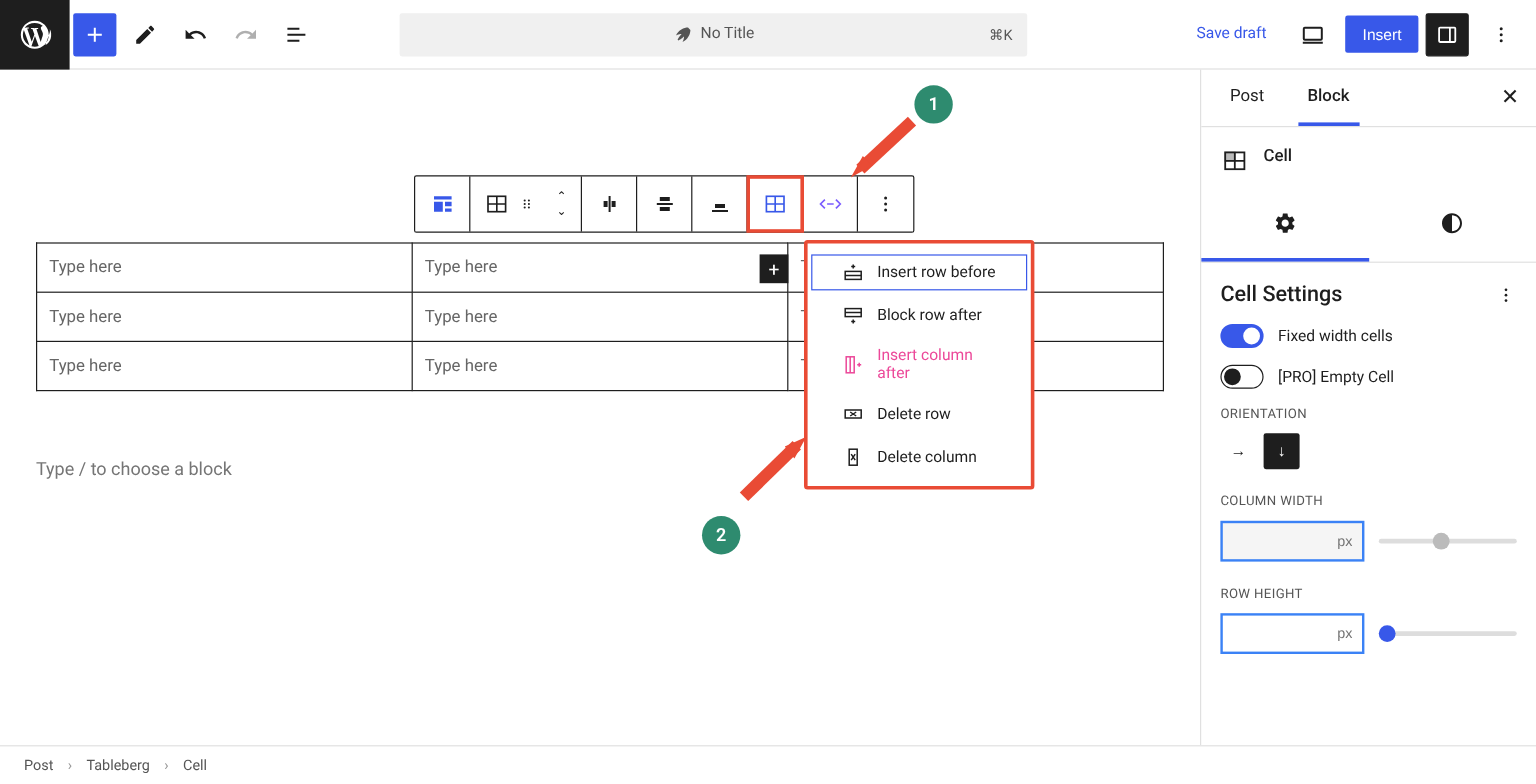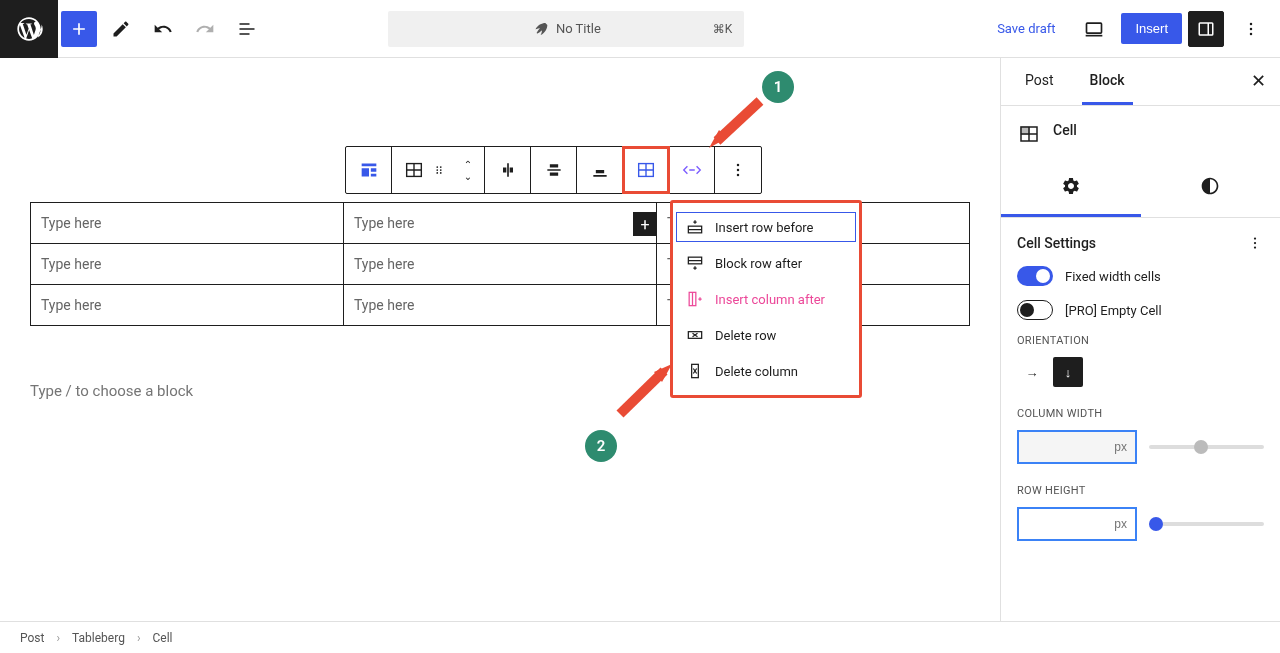--- a/index.html
+++ b/index.html
@@ -5,21 +5,21 @@
     * { box-sizing: border-box; margin: 0; padding: 0; }
     body { font-family: -apple-system, BlinkMacSystemFont, "Segoe UI", Roboto, sans-serif; font-size: 13px; color: #1e1e1e; background: #fff; overflow: hidden; }
     
     
     .topbar { height: 58px; display: flex; align-items: center; padding: 0 8px; border-bottom: 1px solid #e0e0e0; }
     .wp-logo { width: 58px; height: 58px; background: #1e1e1e; display: flex; align-items: center; justify-content: center; margin: -1px 0 -1px -8px; }
     .wp-logo svg { fill: #fff; }
     .tb-btn { width: 36px; height: 36px; display: flex; align-items: center; justify-content: center; border-radius: 2px; margin: 0 3px; cursor: pointer; }
     .tb-btn.blue { background: #3858e9; color: #fff; }
     .tb-btn.disabled { opacity: .35; }
-    .doc-title { flex: 0 0 auto; margin: 0 auto; background: #f0f0f0; border-radius: 2px; height: 36px; width: 356px; display: flex; align-items: center; justify-content: center; color: #555; position: relative; }
+    .doc-title { flex: 0 0 auto; margin: 0 auto; background: #f0f0f0; border-radius: 2px; height: 36px; width: 523px; display: flex; align-items: center; justify-content: center; color: #555; position: relative; }
     .doc-title .shortcut { position: absolute; right: 12px; color: #555; font-size: 12px; }
     .tb-right { margin-left: auto; display: flex; align-items: center; gap: 6px; }
     .link-btn { color: #3858e9; padding: 8px 12px; cursor: pointer; font-size: 13px; }
     .publish-btn { background: #3858e9; color: #fff; border: none; padding: 8px 14px; border-radius: 2px; cursor: pointer; font-size: 13px; }
     .square-btn { width: 36px; height: 36px; border: 1px solid #1e1e1e; border-radius: 2px; display: flex; align-items: center; justify-content: center; cursor: pointer; }
     .square-btn.filled { background: #1e1e1e; color: #fff; }
     
     
     .main { display: flex; height: calc(100vh - 58px - 32px); }
     .canvas { flex: 1; position: relative; padding: 0 30px; overflow: hidden; }
@@ -38,21 +38,21 @@
     
     
     .table-wrap { position: absolute; top: 144px; left: 30px; right: 30px; }
     table.tb { border-collapse: collapse; width: 100%; }
     table.tb td { border: 1px solid #1e1e1e; padding: 12px 10px; color: #666; font-size: 14px; }
     .add-col-btn { position: absolute; top: 10px; right: 313px; width: 24px; height: 24px; background: #1e1e1e; color: #fff; display: flex; align-items: center; justify-content: center; cursor: pointer; font-size: 16px; }
     .slash-hint { position: absolute; top: 324px; left: 30px; color: #757575; font-size: 15px; }
     
     
     .dropdown { position: absolute; top: 142px; left: 670px; width: 192px; background: #fff; border: 3px solid #e94b35; border-radius: 3px; padding: 6px 0; }
-    .dd-item { display: flex; align-items: center; padding: 8px 12px; cursor: pointer; font-size: 13px; gap: 10px; }
+    .dd-item { display: flex; align-items: center; padding: 8px 28px; cursor: pointer; font-size: 13px; gap: 10px; }
     .dd-item.selected { outline: 1px solid #3858e9; outline-offset: -4px; }
     .dd-item.active { color: #ec4899; }
     .dd-icon { width: 20px; height: 20px; display: flex; align-items: center; justify-content: center; }
     
     
     .ann-badge { width: 32px; height: 32px; border-radius: 50%; background: #2e8b6f; color: #fff; display: flex; align-items: center; justify-content: center; font-weight: 600; font-size: 15px; position: absolute; }
     .ann-arrow { position: absolute; color: #e94b35; }
     
     
     .sb-tabs { display: flex; border-bottom: 1px solid #e0e0e0; padding: 0 16px; position: relative; }
@@ -61,21 +61,21 @@
     .sb-close { position: absolute; right: 14px; top: 12px; cursor: pointer; font-size: 18px; }
     .sb-block-header { padding: 16px; display: flex; gap: 12px; }
     .sb-block-icon { width: 24px; height: 24px; }
     .sb-block-title { font-size: 14px; font-weight: 500; margin-bottom: 4px; }
     .sb-block-desc { font-size: 12px; color: #555; line-height: 1.5; }
     .sb-subtabs { display: flex; border-bottom: 1px solid #e0e0e0; }
     .sb-subtab { flex: 1; text-align: center; padding: 14px 0; cursor: pointer; font-size: 18px; }
     .sb-subtab.active { border-bottom: 3px solid #3858e9; }
     .sb-section { padding: 16px; }
     .sb-section-head { display: flex; justify-content: space-between; align-items: center; margin-bottom: 14px; }
-    .sb-section-title { font-weight: 500; font-size: 14px; }
+    .sb-section-title { font-weight: 500; font-size: 18px; }
     .sb-row { display: flex; align-items: center; margin-bottom: 14px; gap: 12px; }
     .toggle { width: 36px; height: 20px; border-radius: 10px; position: relative; cursor: pointer; }
     .toggle.on { background: #3858e9; }
     .toggle.off { background: #fff; border: 1px solid #1e1e1e; }
     .toggle::after { content: ''; width: 14px; height: 14px; border-radius: 50%; background: #fff; position: absolute; top: 3px; }
     .toggle.on::after { right: 3px; }
     .toggle.off::after { left: 2px; background: #1e1e1e; top: 2px; }
     .sb-label-small { font-size: 11px; color: #555; text-transform: uppercase; letter-spacing: .3px; margin-bottom: 10px; }
     .orient-btns { display: flex; gap: 6px; }
     .orient-btn { width: 30px; height: 30px; display: flex; align-items: center; justify-content: center; cursor: pointer; border-radius: 2px; }

